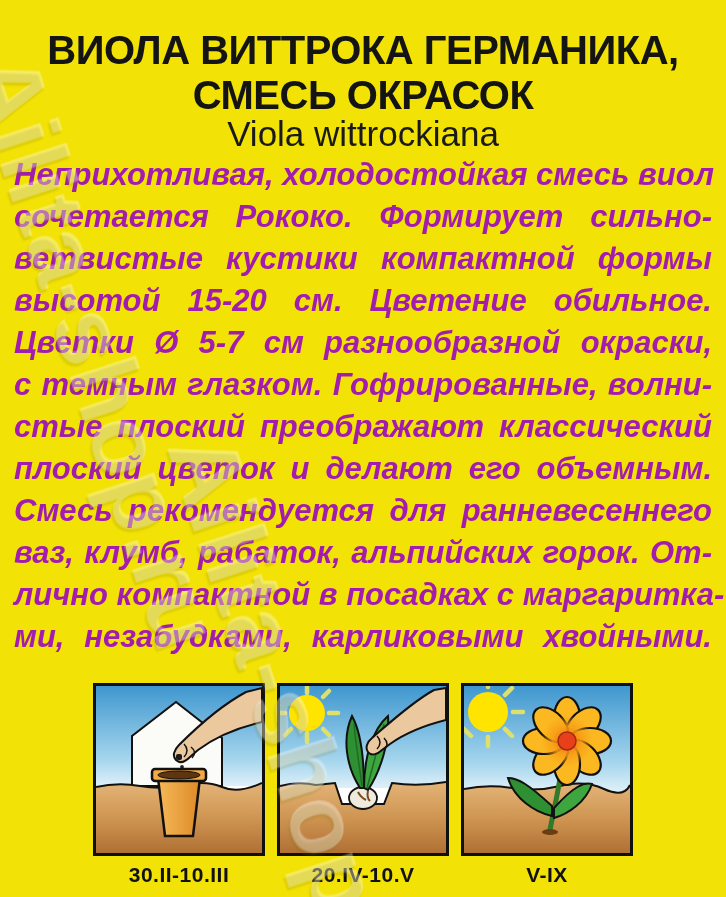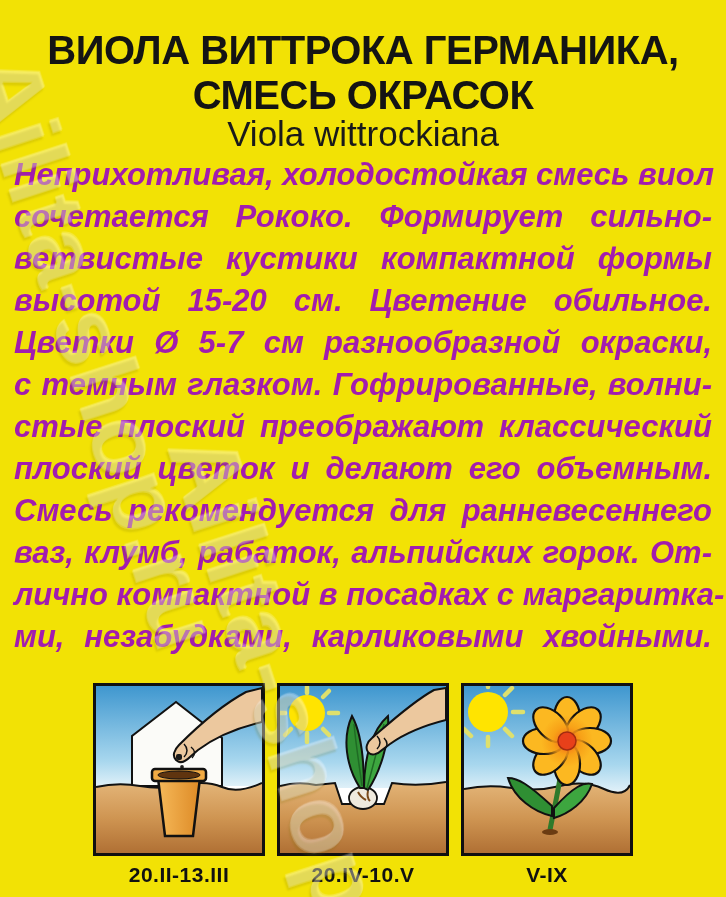--- a/index.html
+++ b/index.html
@@ -128,21 +128,21 @@
           <circle cx="83" cy="74" r="2.4" fill="#222"></circle>
           <circle cx="86" cy="81" r="1.9" fill="#222"></circle>
           <path d="M62,92 L104,92 L97,150 L69,150 Z" fill="url(#pot)" stroke="#111" stroke-width="2.5"></path>
           <rect x="56" y="83" width="54" height="12" rx="3" fill="#f2ab44" stroke="#111" stroke-width="2.5"></rect>
           <ellipse cx="83" cy="89" rx="21" ry="4" fill="#5f340f" stroke="#111" stroke-width="1"></ellipse>
           <path d="M166,2 L166,36 C140,42 118,52 102,64 L94,71 C89,76 84,78 80,74 C76,70 78,64 83,59 C97,45 124,20 150,6 Z" fill="#ecc89e" stroke="#111" stroke-width="2"></path>
           <path d="M95,61 C99,64 100,68 96,72 M88,58 C92,62 92,67 88,71" fill="none" stroke="#111" stroke-width="1.5"></path>
           <rect x="80" y="68" width="6" height="6" rx="2" fill="#1a1a1a"></rect>
         </svg>
       </div>
-      <div class="panel-label">20.II-13.III</div>
+      <div class="panel-label">30.II-10.III</div>
     </div>
 
     <div class="panel-col">
       <div class="panel">
         <svg width="166" height="167" viewBox="0 0 166 167">
           <rect x="0" y="0" width="166" height="102" fill="url(#sky)"></rect>
           <circle cx="27" cy="27" r="18" fill="#ffe400"></circle>
           <g stroke="#dfe06c" stroke-width="4.5" stroke-linecap="round">
             <line x1="27" y1="1" x2="27" y2="7"></line>
               <line x1="27" y1="47" x2="27" y2="56"></line>

